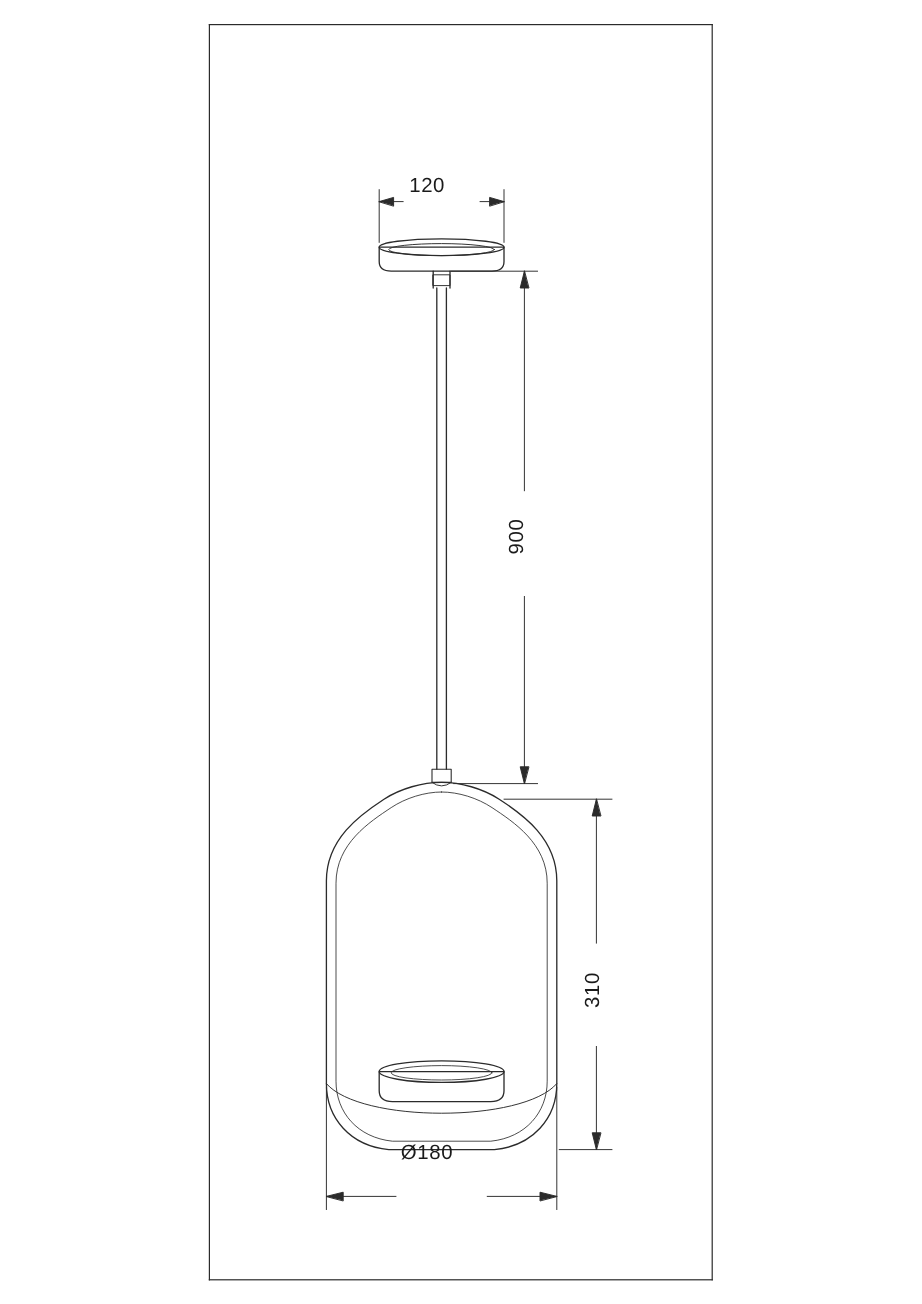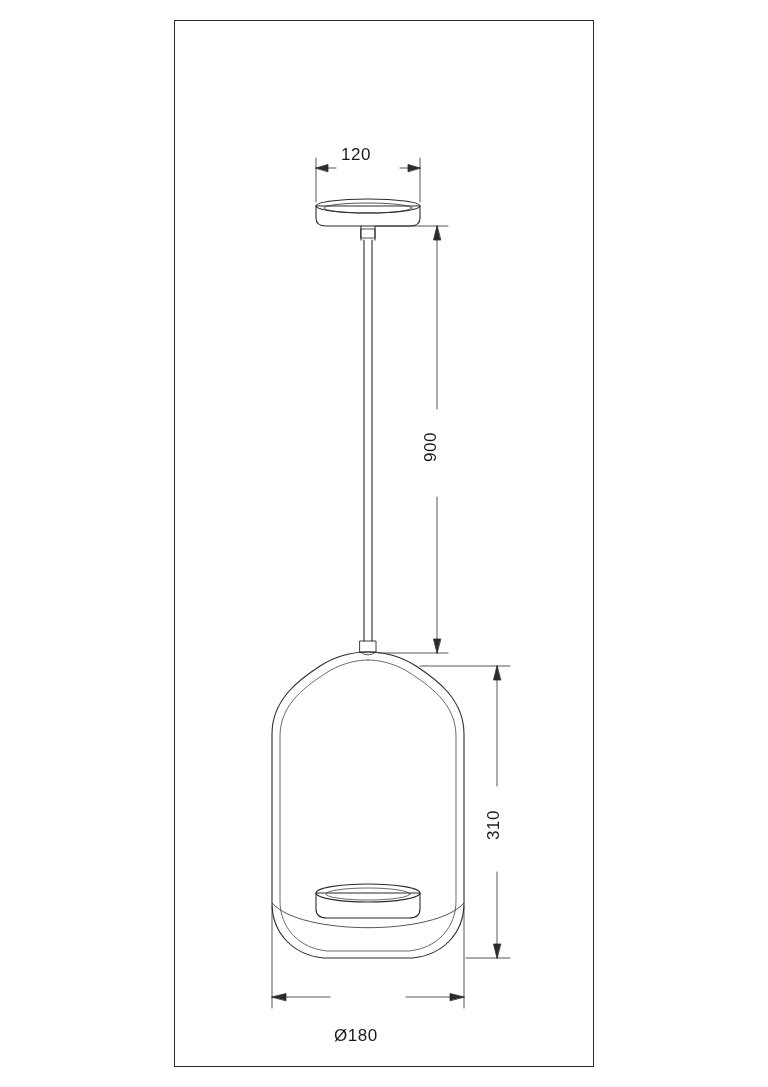--- a/index.html
+++ b/index.html
@@ -66,21 +66,21 @@
     letter-spacing: 0.5px;
     white-space: nowrap;
   }
   .dim-text.vertical {
     transform: rotate(-90deg);
     transform-origin: left top;
   }
   #label-120 { left: 341px; top: 145px; }
   #label-900 { left: 421px; top: 462px; }
   #label-310 { left: 484px; top: 840px; }
-  #label-dia180 { left: 334px; top: 1026px; }
+  #label-dia180 { left: 334px; top: 951px; }
 </style>
 </head>
 <body>
 
 <div id="sheet">
 
   <div class="frame-line frame-left"></div>
   <div class="frame-line frame-right"></div>
   <div class="frame-line frame-top"></div>
   <div class="frame-line frame-bottom"></div>

